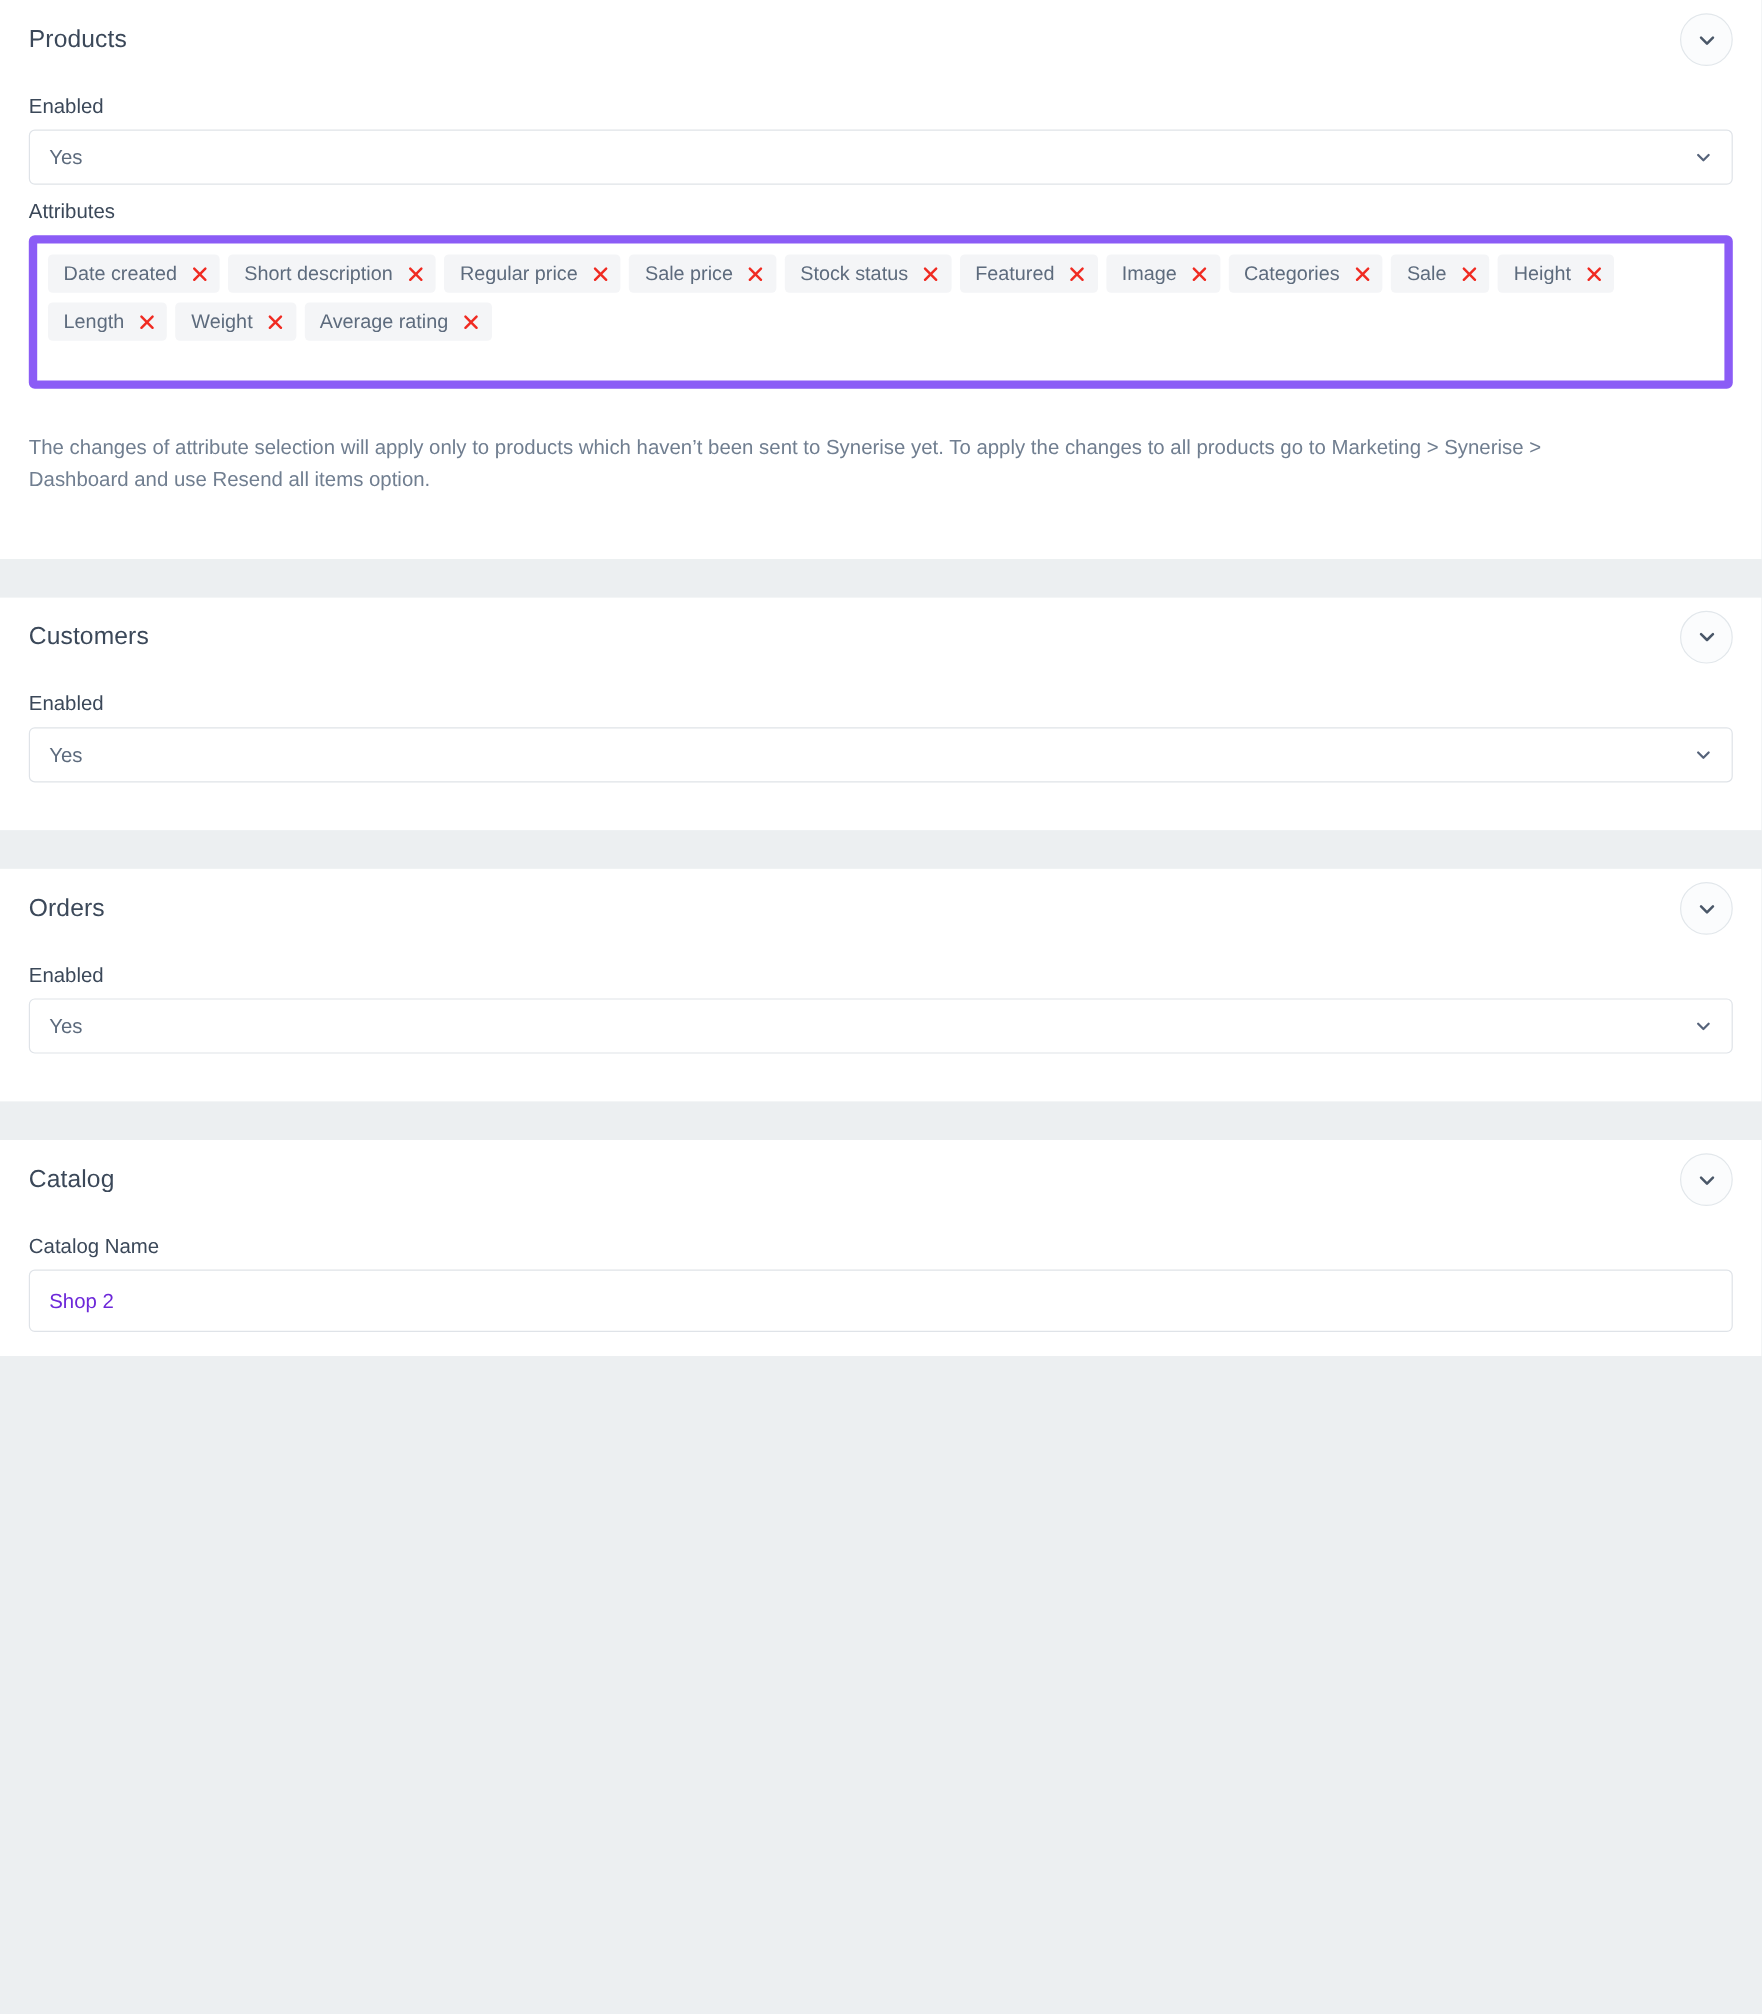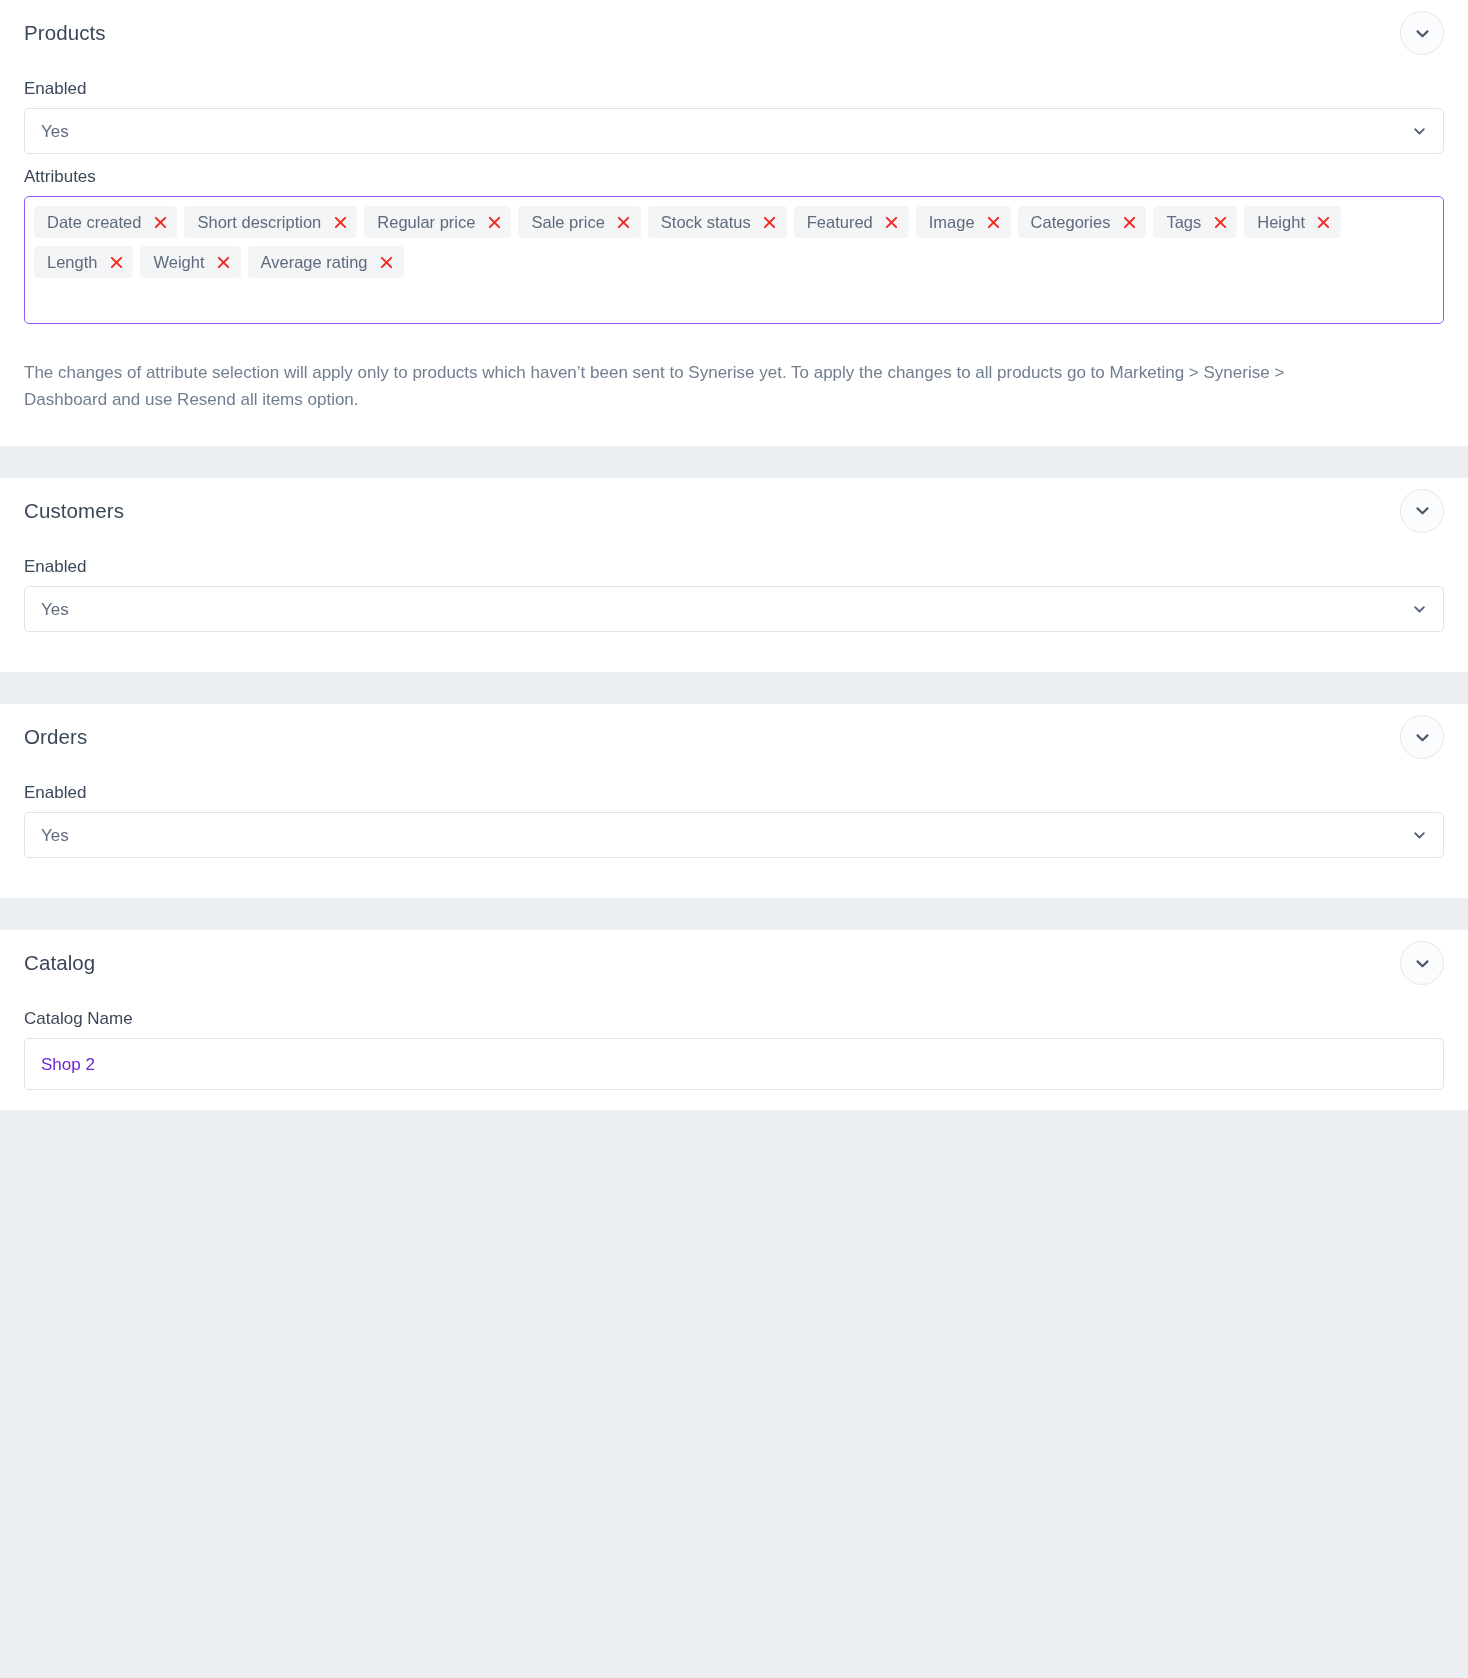--- a/index.html
+++ b/index.html
@@ -114,21 +114,21 @@
     cursor: text;
   }
   .text-input .value {
     font-size: 17px;
     color: #6d28d9;
     line-height: 1;
   }
 
   
   .tagbox {
-    border: 1px solid #8b5cf6;
+    border: 7px solid #8b5cf6;
     border-radius: 5px;
     background: #ffffff;
     box-sizing: border-box;
     min-height: 128px;
     padding: 9px 9px 9px 9px;
     display: flex;
     flex-wrap: wrap;
     align-content: flex-start;
     gap: 8px 7px;
     cursor: text;
@@ -167,21 +167,21 @@
   
   .help-text {
     font-size: 17px;
     color: #707e90;
     line-height: 1.58;
     margin-top: 36px;
     margin-bottom: 0;
     max-width: 1330px;
   }
 
-  .pad-bottom-lg { padding-bottom: 32px; }
+  .pad-bottom-lg { padding-bottom: 52px; }
   .pad-bottom-md { padding-bottom: 40px; }
   .pad-bottom-sm { padding-bottom: 20px; }
 </style>
 </head>
 <body>
 
 <div class="page">
 
   <section class="panel pad-bottom-lg">
 
@@ -277,21 +277,21 @@
           <span class="tag">
             <span class="tag-label">Categories</span>
             <span class="tag-remove">
               <svg width="13" height="13" viewBox="0 0 14 14" fill="none" stroke="#f02b22" stroke-width="2.2" stroke-linecap="round">
                 <line x1="2" y1="2" x2="12" y2="12"></line>
                 <line x1="12" y1="2" x2="2" y2="12"></line>
               </svg>
             </span>
           </span>
           <span class="tag">
-            <span class="tag-label">Tags</span>
+            <span class="tag-label">Sale</span>
             <span class="tag-remove">
               <svg width="13" height="13" viewBox="0 0 14 14" fill="none" stroke="#f02b22" stroke-width="2.2" stroke-linecap="round">
                 <line x1="2" y1="2" x2="12" y2="12"></line>
                 <line x1="12" y1="2" x2="2" y2="12"></line>
               </svg>
             </span>
           </span>
           <span class="tag">
             <span class="tag-label">Height</span>
             <span class="tag-remove">

